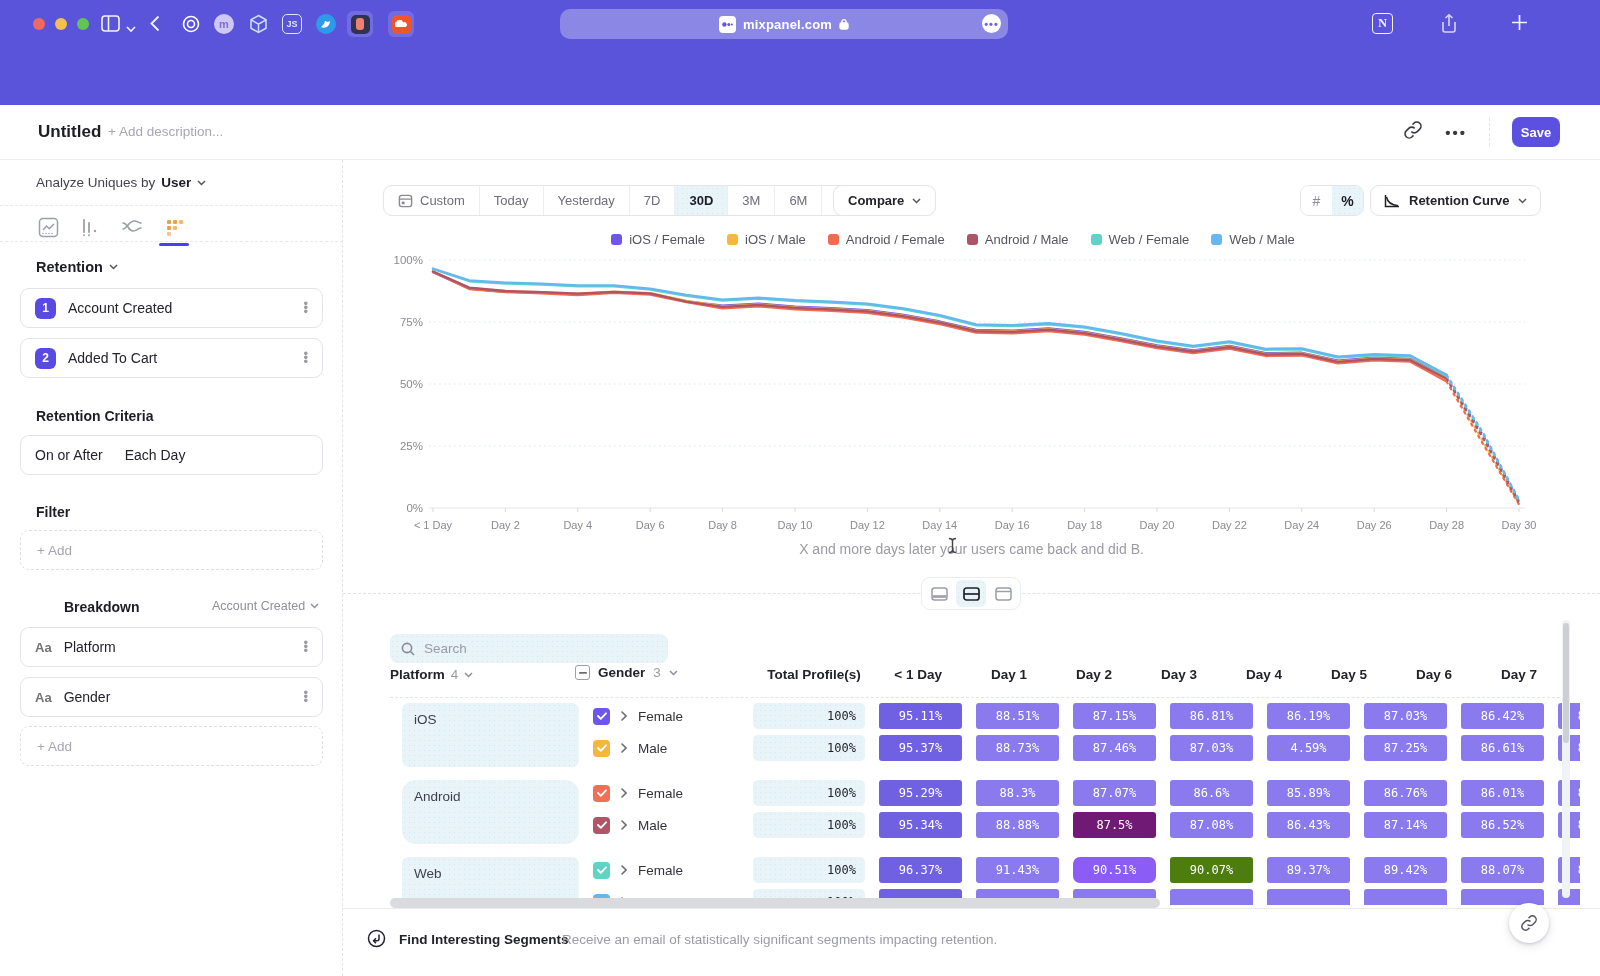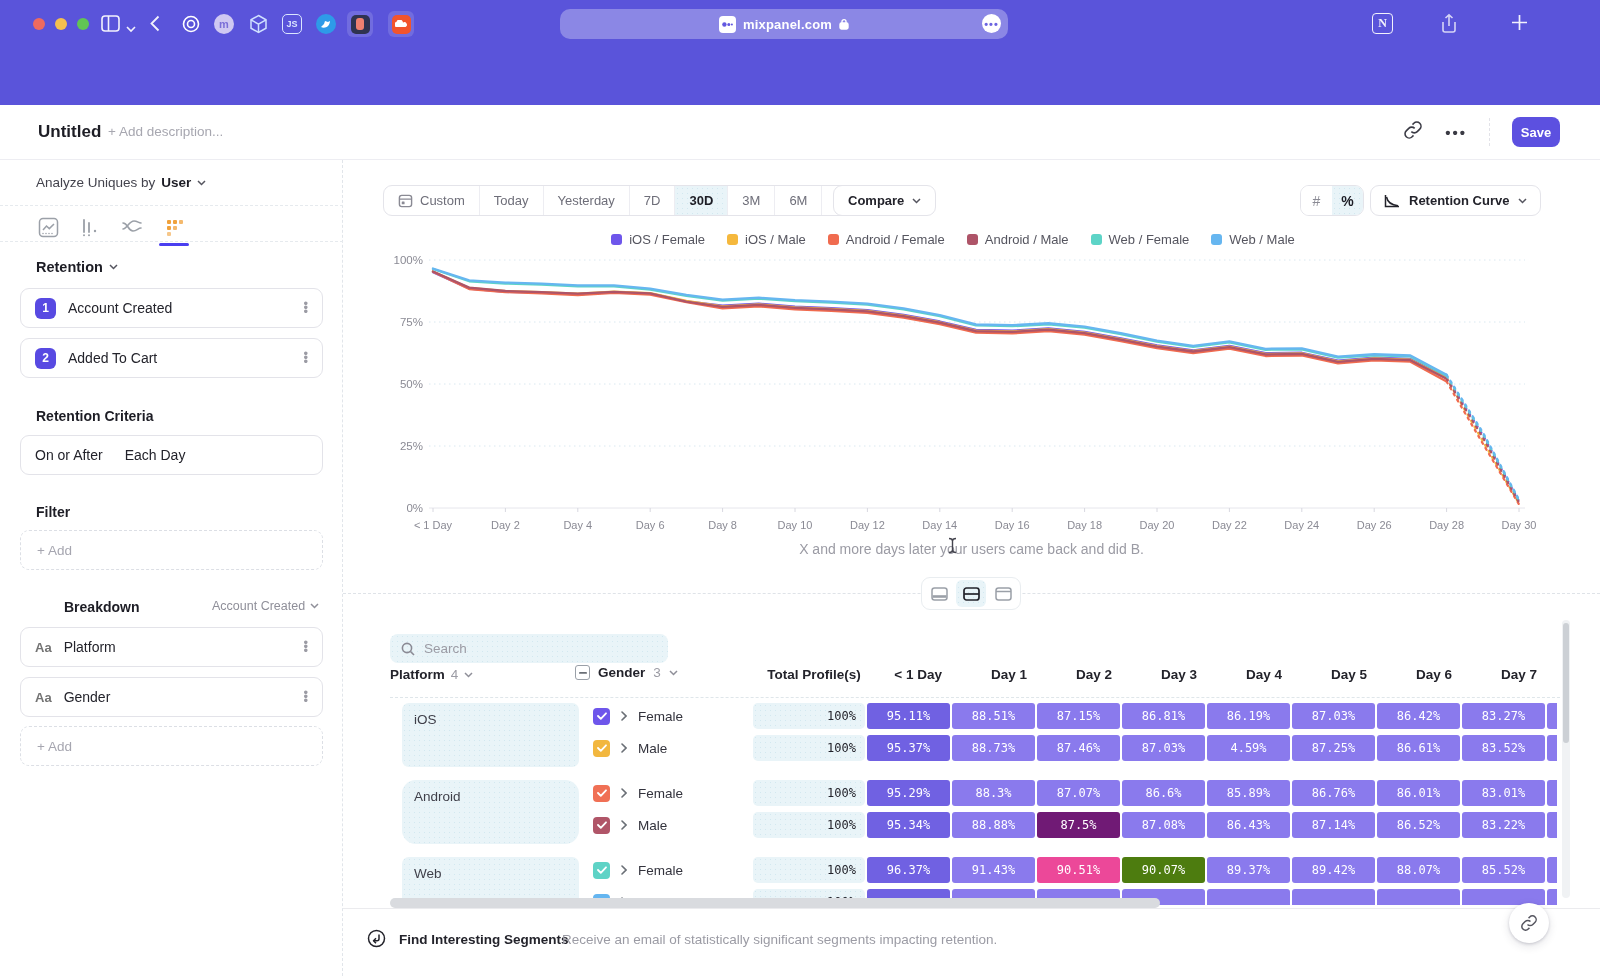--- a/index.html
+++ b/index.html
@@ -96,21 +96,21 @@
 
   .tbody { position:absolute; left:47px; top:543px; width:1190px; height:202px; overflow:hidden; }
   .tgroup { display:flex; margin-bottom:13px;padding-left:12px; }
   .gcell { width:177px; border-radius:7px; padding:9px 12px; font-size:13.5px; color:#3f3f49; flex:none; }
   .grows { margin-left:14px; }
   .grow { display:flex; align-items:center; height:26px; margin-bottom:6px; }
   .cbx { width:17px; height:17px; border-radius:4px; display:flex; align-items:center; justify-content:center; flex:none; }
   .rchev { margin-left:11px; flex:none; display:flex; }
   .rlabel { margin-left:11px; font-size:13.5px; color:#33333d; width:115px; }
   .tcell { width:112px; height:26px; border-radius:5px; display:flex; align-items:center; justify-content:flex-end; padding-right:9px; font-family:"DejaVu Sans Mono", monospace; font-size:12px; color:#23232b; flex:none; }
-  .dcell { width:83px; height:26px; margin-left:2px; border-radius:3px; display:flex; align-items:center; justify-content:center; font-family:"DejaVu Sans Mono", monospace; font-size:12px; color:#fff; flex:none; }
+  .dcell { width:83px; height:26px; margin-left:14px; border-radius:3px; display:flex; align-items:center; justify-content:center; font-family:"DejaVu Sans Mono", monospace; font-size:12px; color:#fff; flex:none; }
   .sliver { width:10px; height:26px; margin-left:2px; border-radius:3px 0 0 3px; flex:none; }
 
   .hscroll { position:absolute; left:47px; top:738px; width:770px; height:10px; background:#d9dbdf; border-radius:5px; z-index:4; }
   .vscroll-track { position:absolute; left:1219px; top:460px; width:8px; height:278px; background:#f0f2f4; border-radius:4px; }
   .vscroll { position:absolute; left:1220px; top:463px; width:6px; height:120px; background:#ccd0d5; border-radius:3px; }
 
   .bottom-bar { position:absolute; left:0; top:748px; width:1257px; height:68px; background:#fff; border-top:1px solid #ebebee; z-index:5; }
   .bb-icon { position:absolute; left:24px; top:20px; }
   .bb-title { position:absolute; left:56px; top:23px; font-size:13.5px; font-weight:700; color:#23232b; }
   .bb-desc { position:absolute; left:219px; top:23px; font-size:13.5px; color:#9b9ba4; }
@@ -726,21 +726,21 @@
               </span>
               <span class="rchev">
                 <svg width="6" height="10" viewBox="0 0 6 10" fill="none" stroke="#6a6f76" stroke-width="1.6" stroke-linecap="round">
                   <path d="M1 1l4 4-4 4"></path>
                 </svg>
               </span>
               <span class="rlabel">Female</span>
               <span class="tcell dotty">100%</span>
               <span class="dcell" style="background: rgb(112, 97, 226);">96.37%</span>
               <span class="dcell" style="background: rgb(138, 122, 237);">91.43%</span>
-              <span class="dcell" style="background: #ec4899;">90.51%</span>
+              <span class="dcell" style="background: #8b5cf6; border-radius: 7px;">90.51%</span>
               <span class="dcell" style="background: #4d7c0f;">90.07%</span>
               <span class="dcell" style="background: rgb(138, 122, 237);">89.37%</span>
               <span class="dcell" style="background: rgb(138, 122, 237);">89.42%</span>
               <span class="dcell" style="background: rgb(138, 122, 237);">88.07%</span>
               <span class="dcell" style="background: rgb(138, 122, 237);">85.52%</span>
               <span class="sliver" style="background: rgb(138, 122, 237);"></span>
             </div>
             <div class="grow">
               <span class="cbx" style="background: rgb(100, 181, 240);">
                 <svg width="10" height="8" viewBox="0 0 10 8" fill="none" stroke="#fff" stroke-width="1.8" stroke-linecap="round" stroke-linejoin="round">

